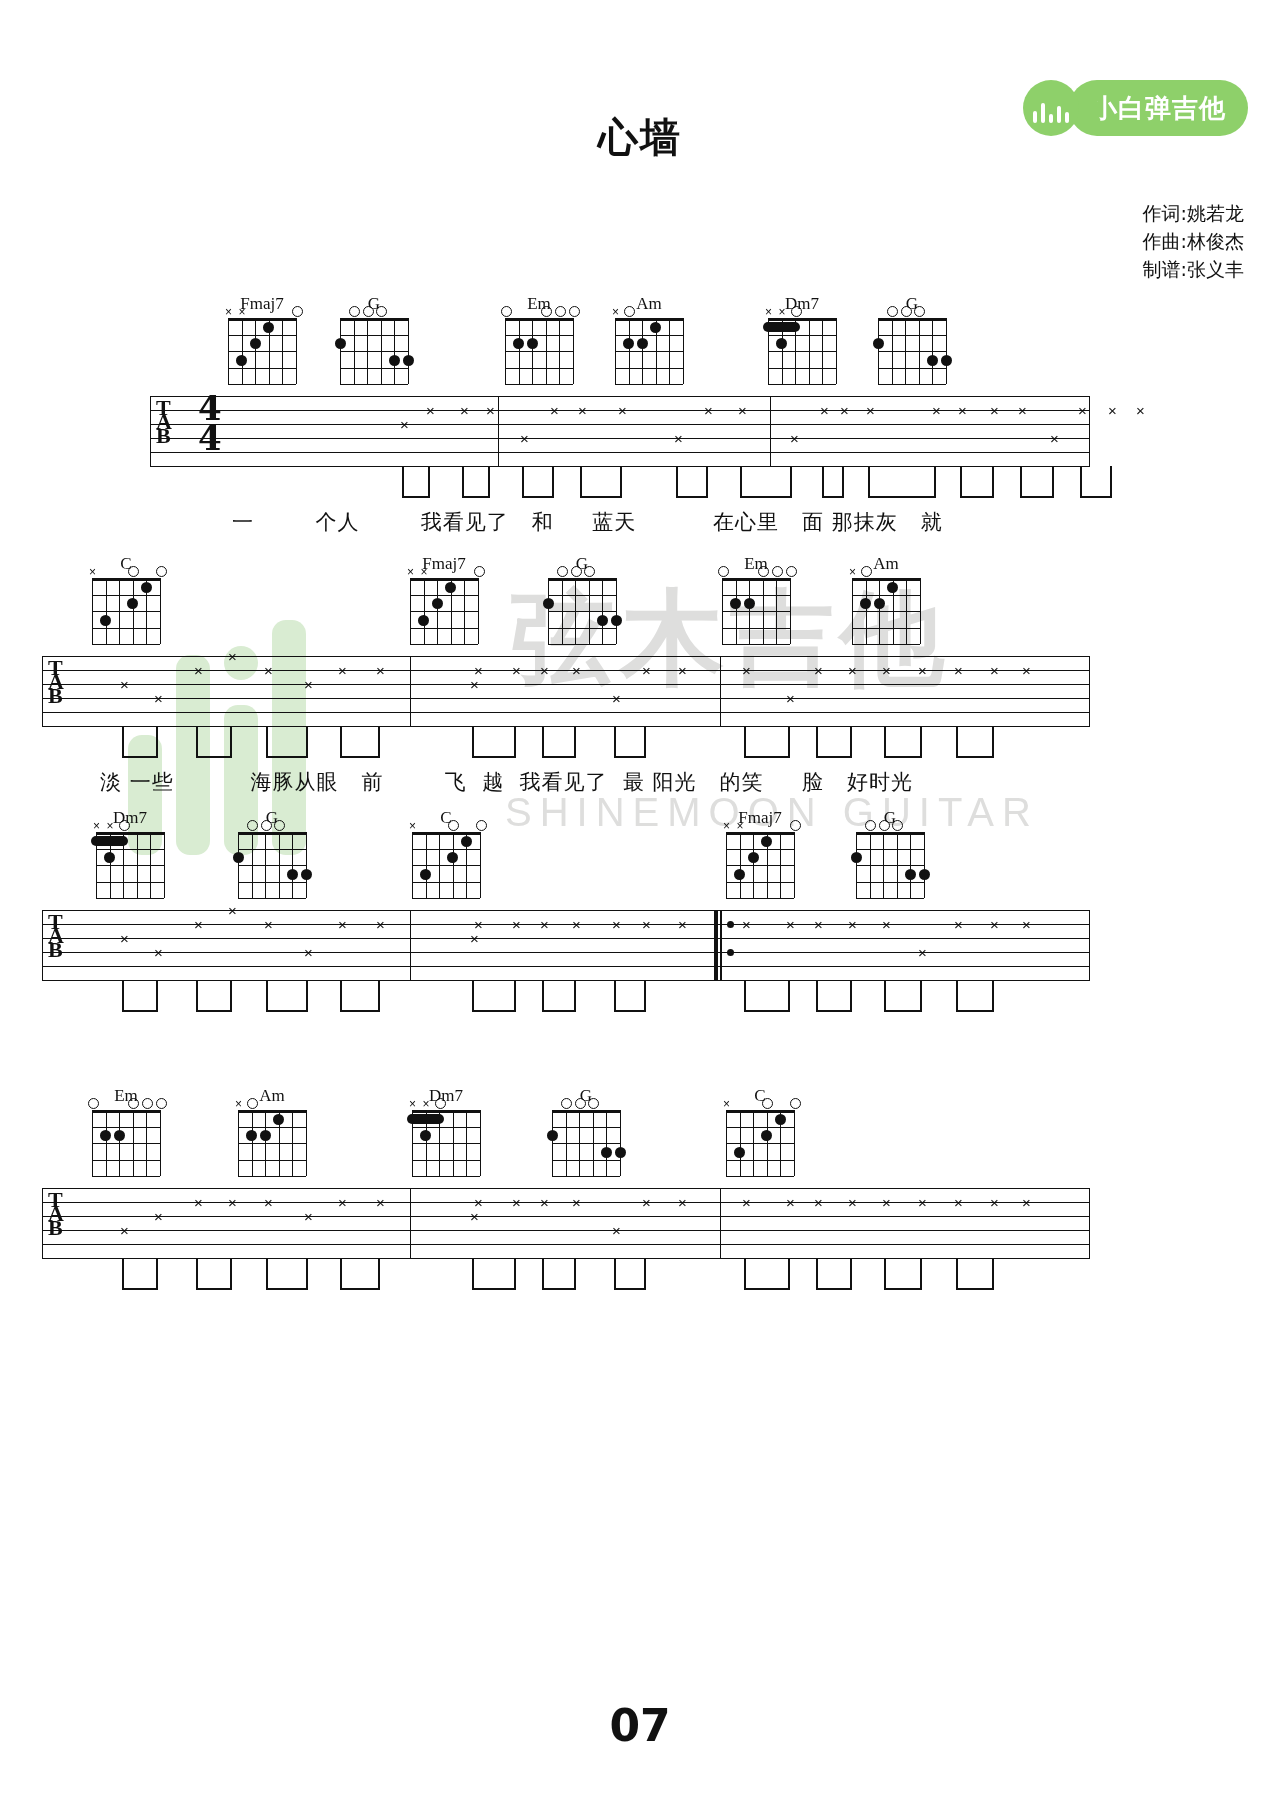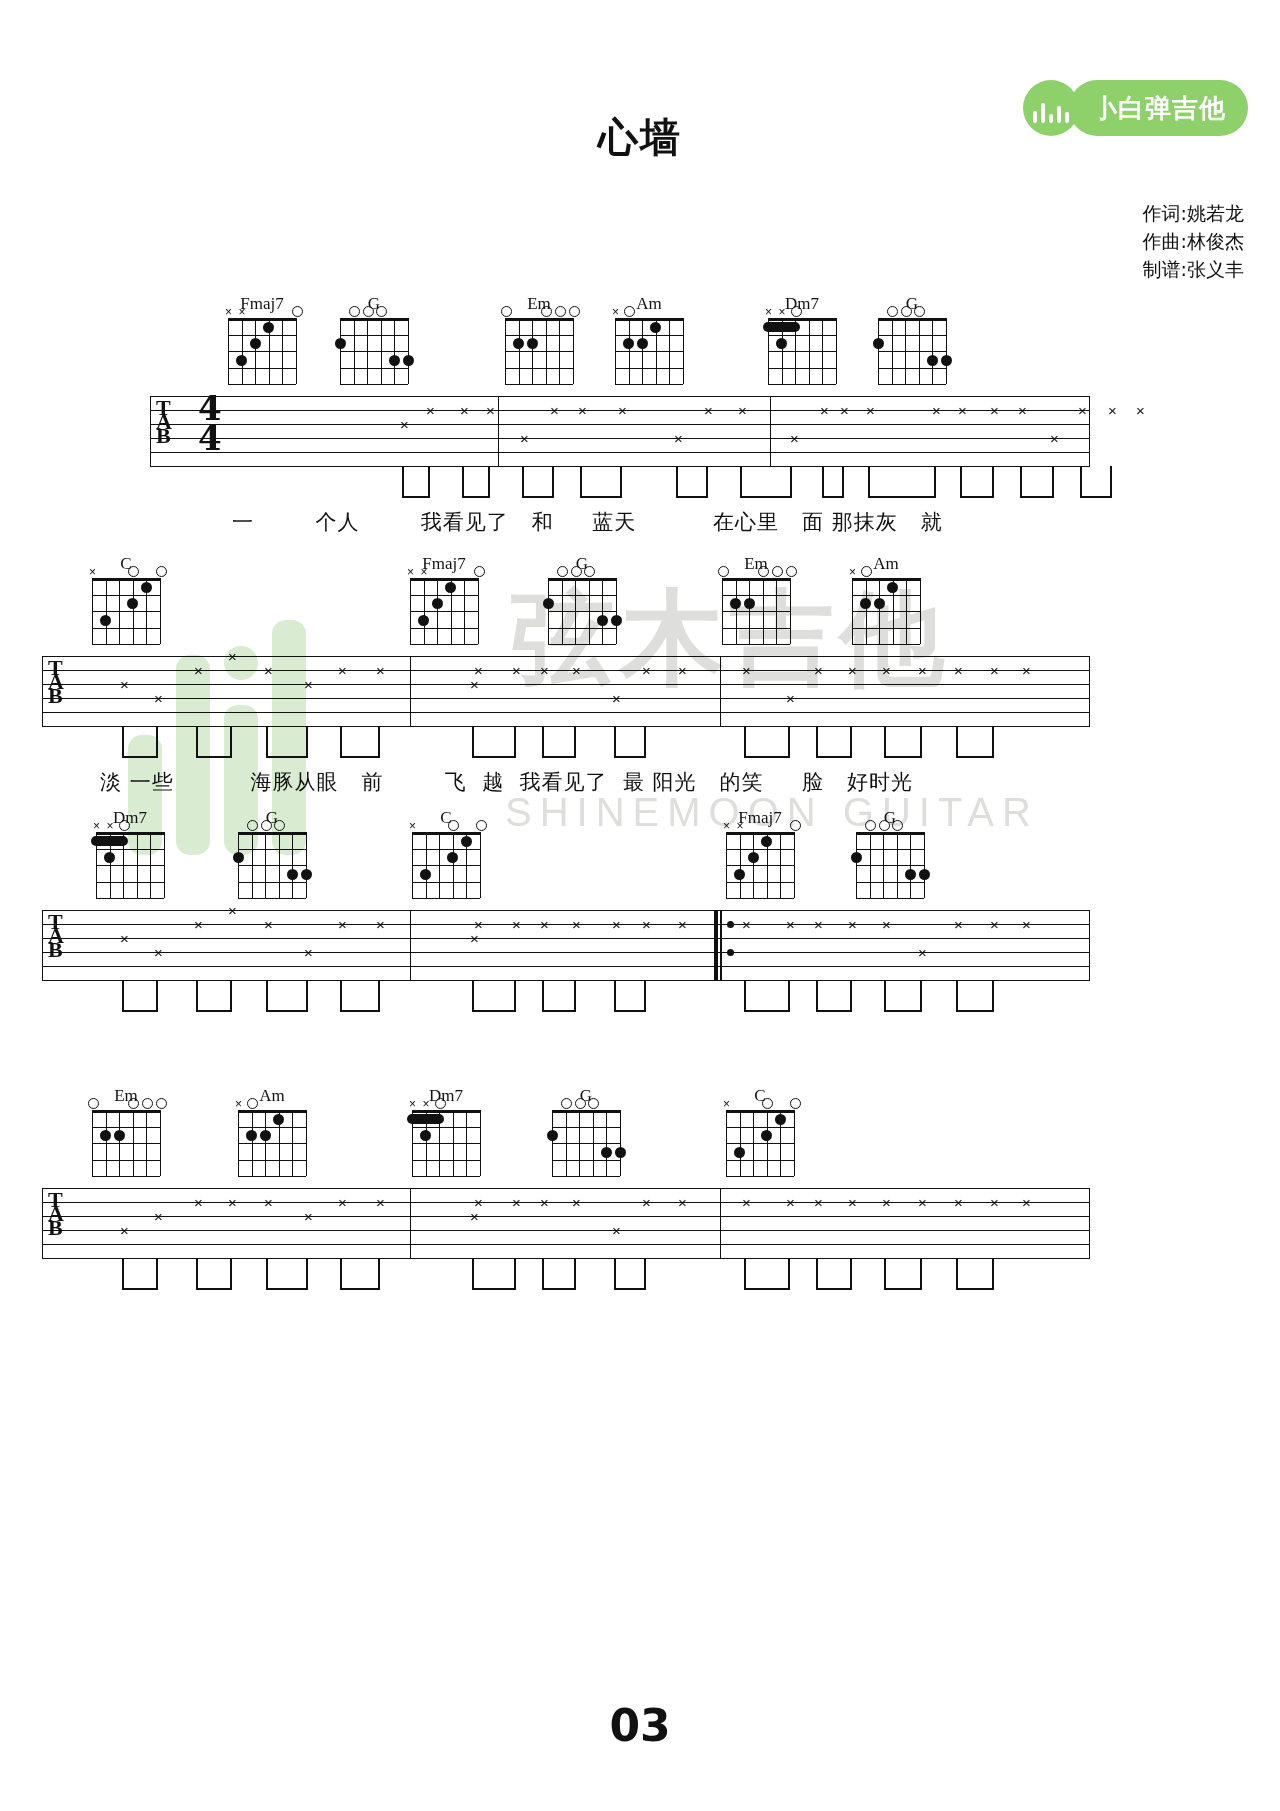--- a/index.html
+++ b/index.html
@@ -132,21 +132,21 @@
 
   <div id="sys1"></div>
 
   <div id="chordrow2"></div>
   <div id="sys2"></div>
   <div id="chordrow3"></div>
   <div id="sys3"></div>
   <div id="chordrow4"></div>
   <div id="sys4"></div>
 
-  <div class="pagenum">03</div>
+  <div class="pagenum">07</div>
 <div class="chord" style="left: 228px; top: 318px;">
       <div class="cname">Fmaj7</div>
       <div class="marks">
         <span class="mk" style="left: -3px; top: 1px;">×</span>
         <span class="mk" style="left: 10.6px; top: 1px;">×</span>
         <span class="mk o" style="left: 63.5px; top: 1px;"></span>
       </div>
       <div class="grid">
         <div class="nut"></div>
         <div class="hline" style="top: 16.5px;"></div>

